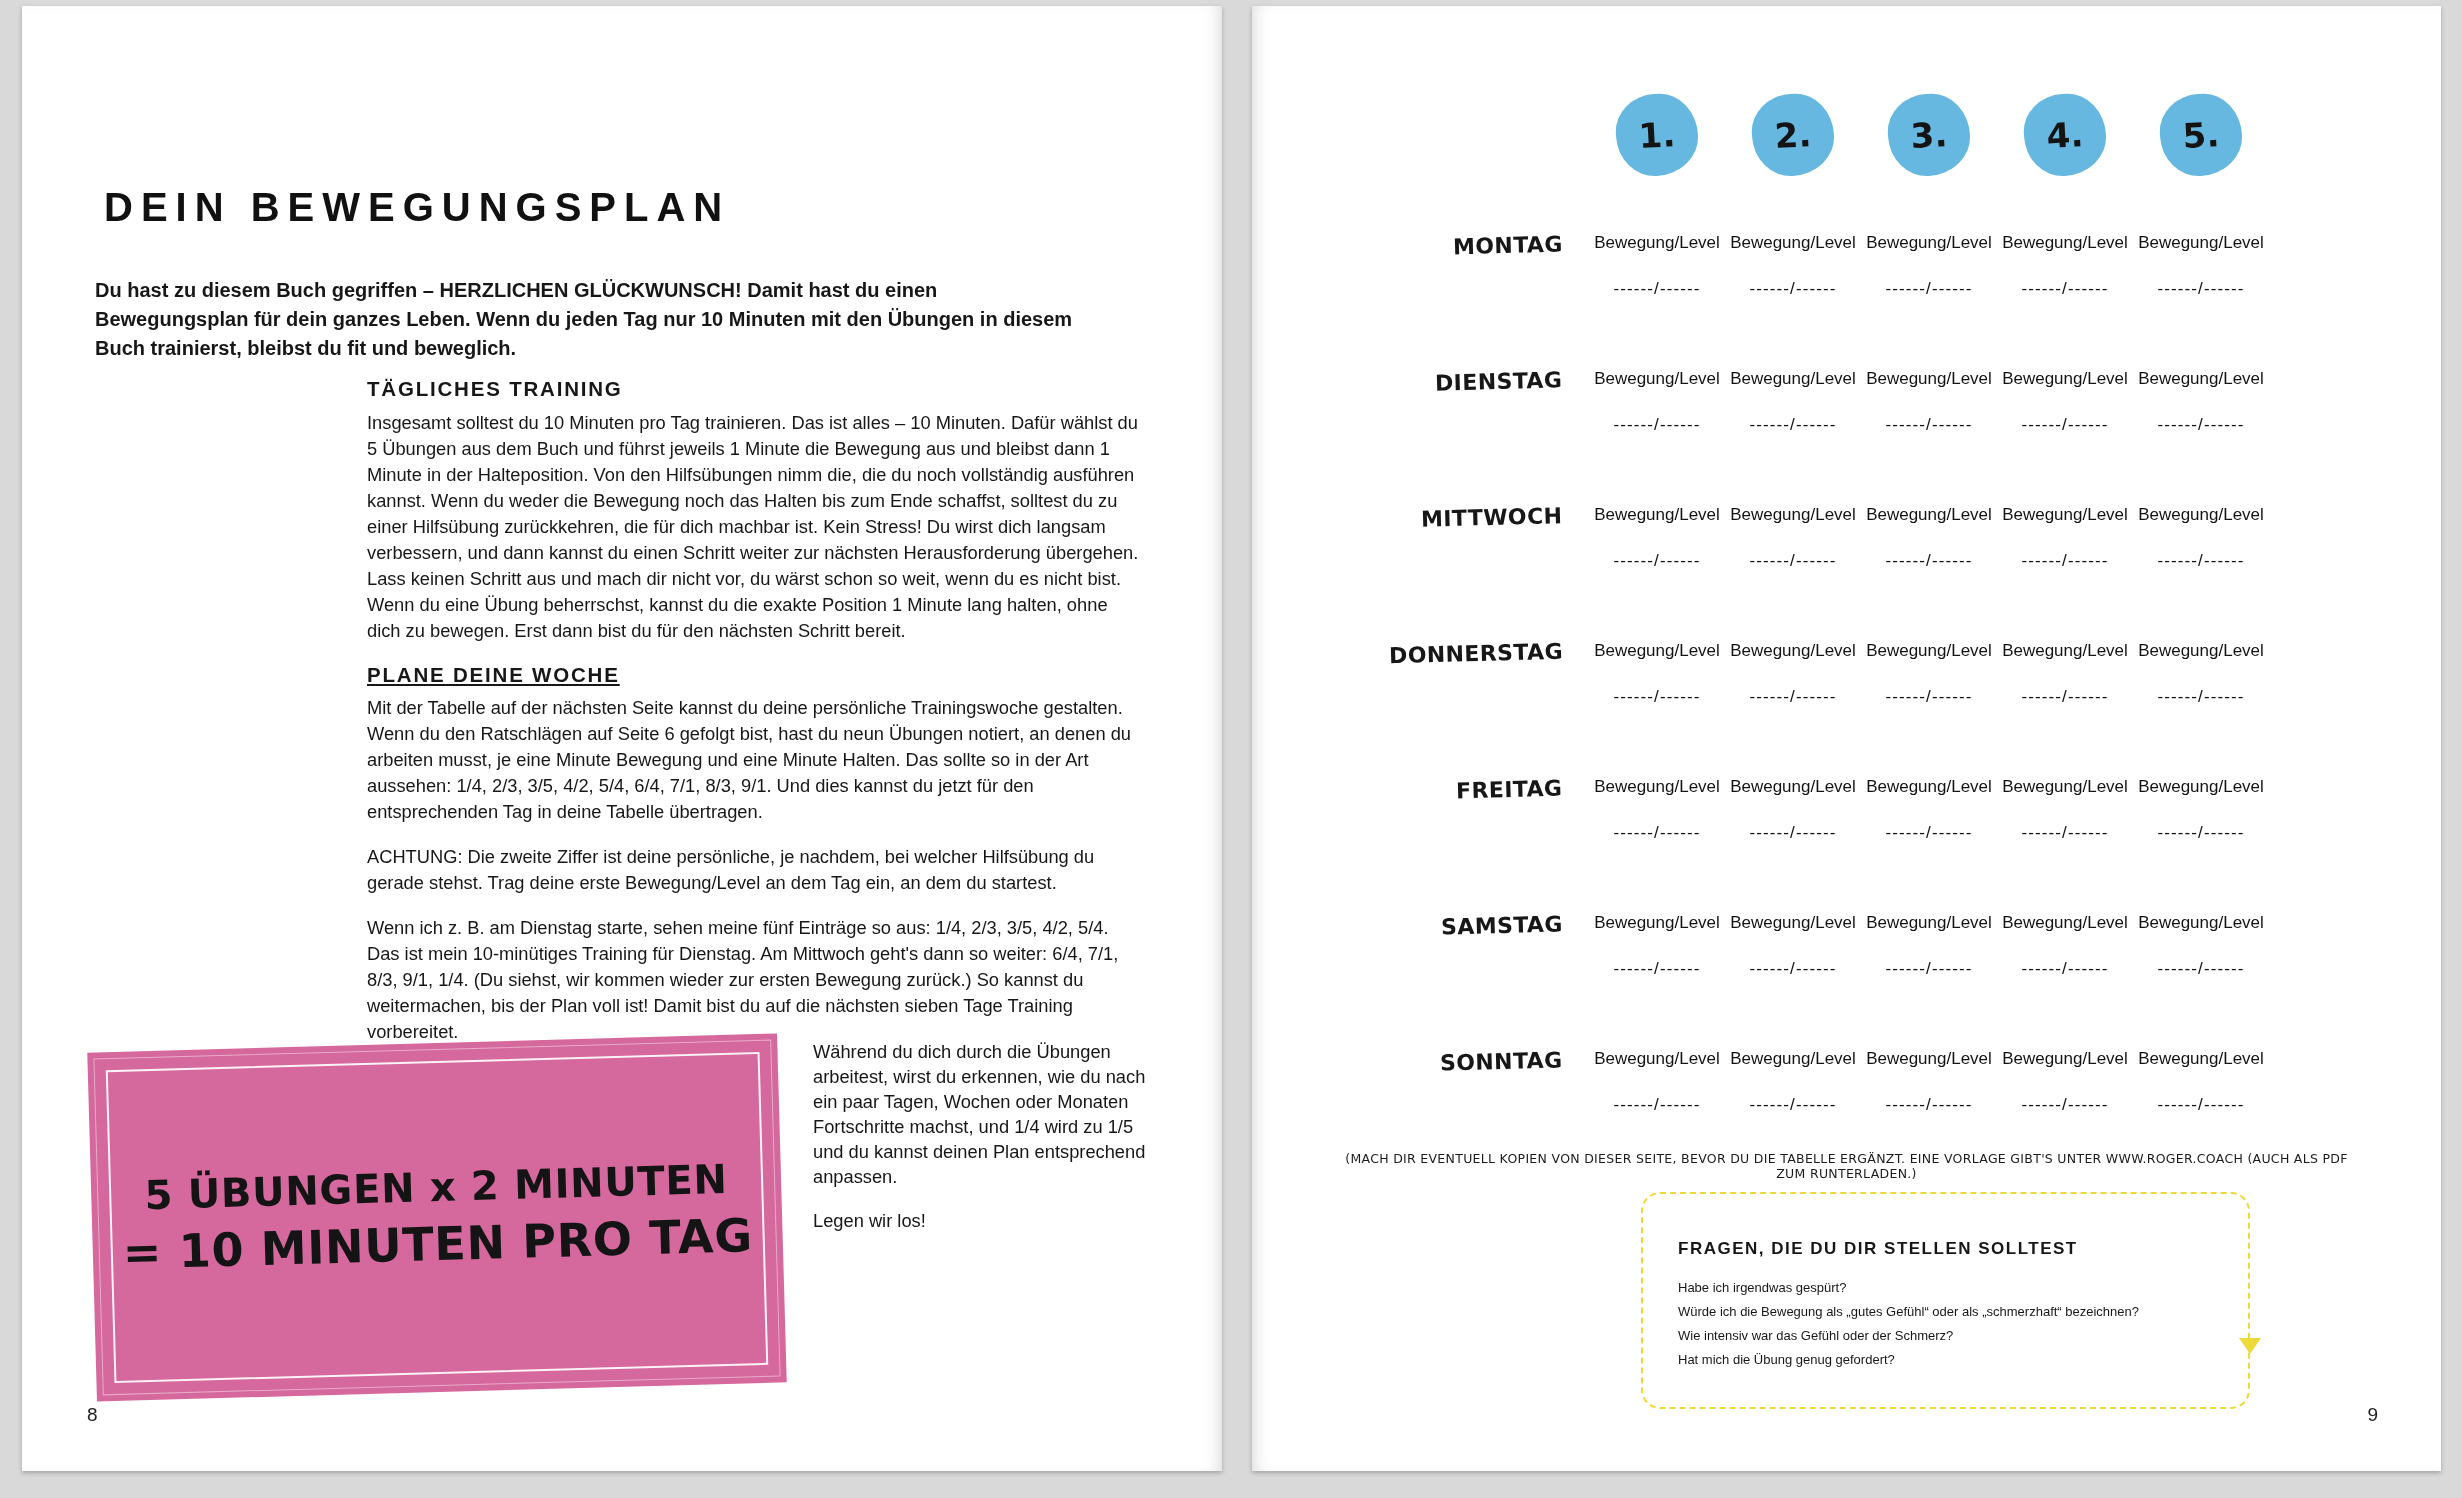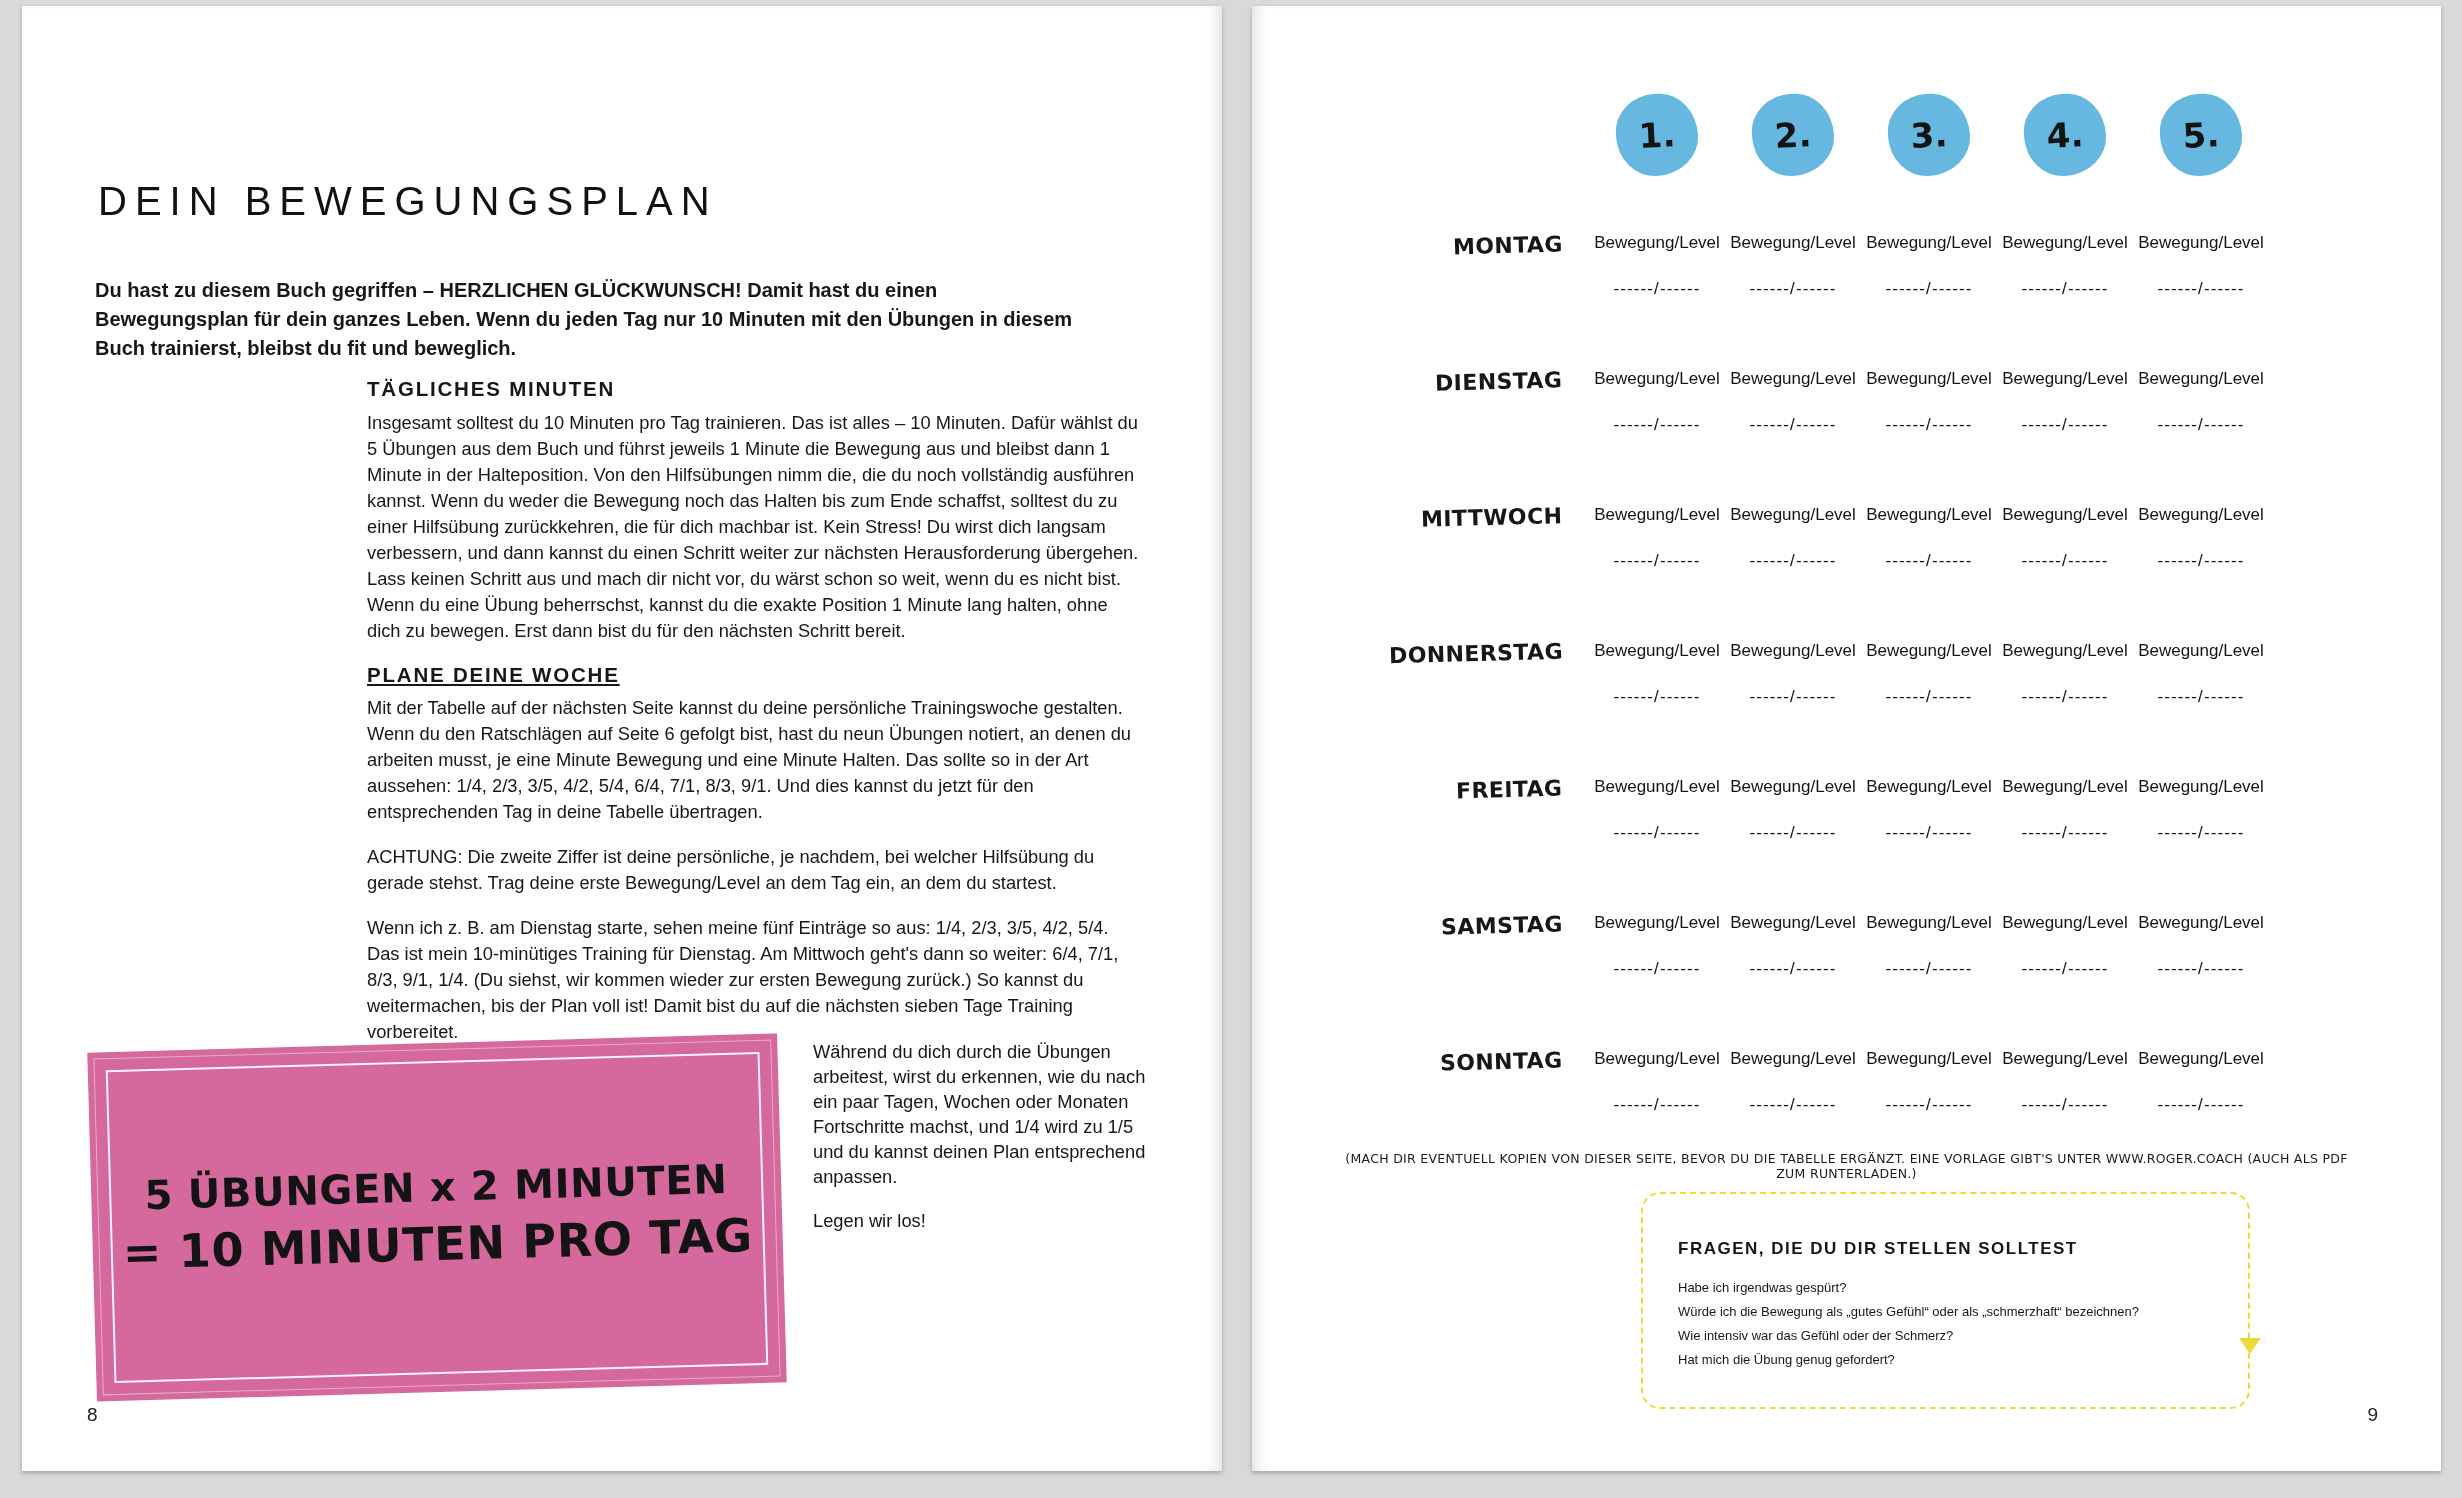--- a/index.html
+++ b/index.html
@@ -11,22 +11,22 @@
     overflow:hidden;
   }
   .page {
     position:absolute; top:5.9px; height:1465px; background:#ffffff;
   }
   .page-left  { left:22px;   width:1200px; box-shadow: 0 1.5px 4.4px rgba(0,0,0,.25), inset -11.7px 0 19px -13.2px rgba(0,0,0,.22); }
   .page-right { left:1252px; width:1189px; box-shadow: 0 1.5px 4.4px rgba(0,0,0,.25), inset 11.7px 0 19px -13.2px rgba(0,0,0,.22); }
 
   
   .title {
-    position:absolute; left:73px; top:170px; margin:3px;
-    font-size:40px; font-weight:400; letter-spacing:8px; color:#111;
+    position:absolute; left:73px; top:170px; margin:9px;
+    font-size:40px; font-weight:700; letter-spacing:8px; color:#111;
   }
   .intro {
     position:absolute; left:73px; top:270px; width:983px; margin:0;
     font-size:20px; font-weight:700; line-height:29px;
   }
   .main-col { position:absolute; left:345px; top:371px; width:776px; }
   .main-col h2 { margin:0 0 8.8px 0; font-size:20.5px; font-weight:700; letter-spacing:1.8px; }
   .main-col h2.second { margin-top:13px;text-decoration:underline; }
   .main-col p  { margin:0 0 19px 0; font-size:18.3px; line-height:26px; }
 
@@ -99,21 +99,21 @@
 </head>
 <body>
 
 <div class="spread">
 
   <div class="page page-left">
     <h1 class="title">DEIN BEWEGUNGSPLAN</h1>
     <p class="intro">Du hast zu diesem Buch gegriffen – HERZLICHEN GLÜCKWUNSCH! Damit hast du einen Bewegungsplan für dein ganzes Leben. Wenn du jeden Tag nur 10 Minuten mit den Übungen in diesem Buch trainierst, bleibst du fit und beweglich.</p>
 
     <div class="main-col">
-      <h2>TÄGLICHES MINUTEN</h2>
+      <h2>TÄGLICHES TRAINING</h2>
       <p>Insgesamt solltest du 10 Minuten pro Tag trainieren. Das ist alles – 10 Minuten. Dafür wählst du 5 Übungen aus dem Buch und führst jeweils 1 Minute die Bewegung aus und bleibst dann 1 Minute in der Halteposition. Von den Hilfsübungen nimm die, die du noch vollständig ausführen kannst. Wenn du weder die Bewegung noch das Halten bis zum Ende schaffst, solltest du zu einer Hilfsübung zurückkehren, die für dich machbar ist. Kein Stress! Du wirst dich langsam verbessern, und dann kannst du einen Schritt weiter zur nächsten Herausforderung übergehen. Lass keinen Schritt aus und mach dir nicht vor, du wärst schon so weit, wenn du es nicht bist. Wenn du eine Übung beherrschst, kannst du die exakte Position 1 Minute lang halten, ohne dich zu bewegen. Erst dann bist du für den nächsten Schritt bereit.</p>
       <h2 class="second">PLANE DEINE WOCHE</h2>
       <p>Mit der Tabelle auf der nächsten Seite kannst du deine persönliche Trainingswoche gestalten. Wenn du den Ratschlägen auf Seite 6 gefolgt bist, hast du neun Übungen notiert, an denen du arbeiten musst, je eine Minute Bewegung und eine Minute Halten. Das sollte so in der Art aussehen: 1/4, 2/3, 3/5, 4/2, 5/4, 6/4, 7/1, 8/3, 9/1. Und dies kannst du jetzt für den entsprechenden Tag in deine Tabelle übertragen.</p>
       <p>ACHTUNG: Die zweite Ziffer ist deine persönliche, je nachdem, bei welcher Hilfsübung du gerade stehst. Trag deine erste Bewegung/Level an dem Tag ein, an dem du startest.</p>
       <p>Wenn ich z. B. am Dienstag starte, sehen meine fünf Einträge so aus: 1/4, 2/3, 3/5, 4/2, 5/4. Das ist mein 10-minütiges Training für Dienstag. Am Mittwoch geht's dann so weiter: 6/4, 7/1, 8/3, 9/1, 1/4. (Du siehst, wir kommen wieder zur ersten Bewegung zurück.) So kannst du weitermachen, bis der Plan voll ist! Damit bist du auf die nächsten sieben Tage Training vorbereitet.</p>
     </div>
 
     <div class="stamp">
       <div class="stamp-text">
         <div class="stamp-line1">5 ÜBUNGEN x 2 MINUTEN</div>

